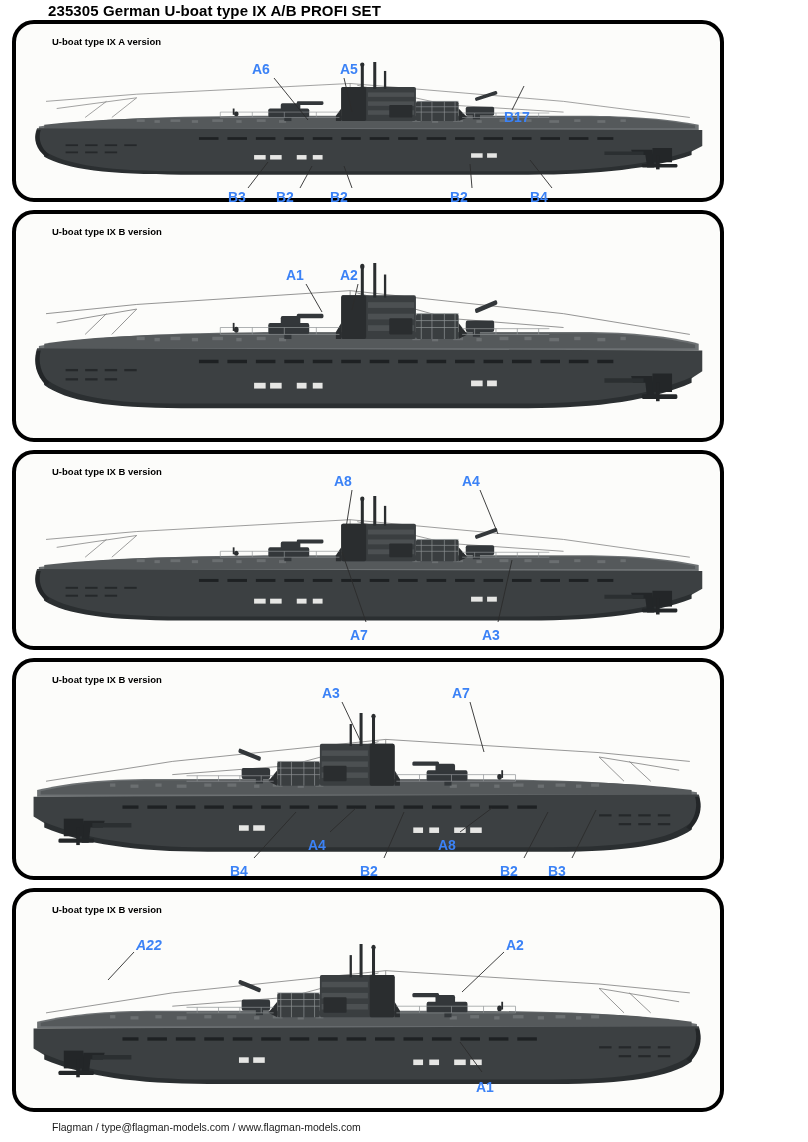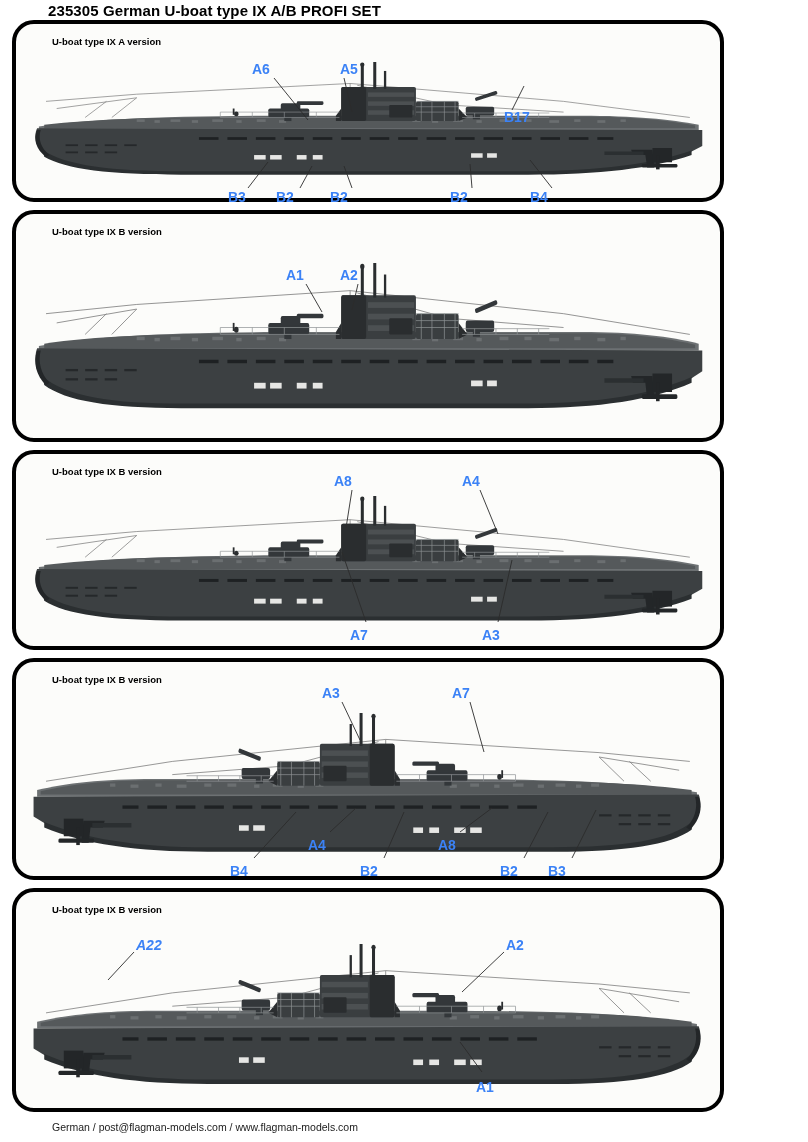--- a/index.html
+++ b/index.html
@@ -741,21 +741,21 @@
     <path class="hull-shadow" d="M646 100 L690 100 L690 104 L646 104 Z"></path>
 
     <circle class="mast" cx="232" cy="58" r="2.6"></circle>
     <rect class="mast" x="228" y="52" width="2" height="7"></rect>
   </svg>
           </div>
         </div>
       </div>
     </div>
 
-  <div class="footer">German / post@flagman-models.com / www.flagman-models.com</div>
+  <div class="footer">Flagman / type@flagman-models.com / www.flagman-models.com</div>
 
 <svg class="leader" width="808" height="1142" style="left: 0px; top: 0px;">
       <line x1="274" y1="78" x2="308" y2="120"></line>
       <line x1="344" y1="78" x2="352" y2="112"></line>
       <line x1="524" y1="86" x2="512" y2="110"></line>
       <line x1="248" y1="188" x2="268" y2="162"></line>
       <line x1="300" y1="188" x2="312" y2="166"></line>
       <line x1="352" y1="188" x2="344" y2="166"></line>
       <line x1="472" y1="188" x2="470" y2="164"></line>
       <line x1="552" y1="188" x2="530" y2="160"></line>

